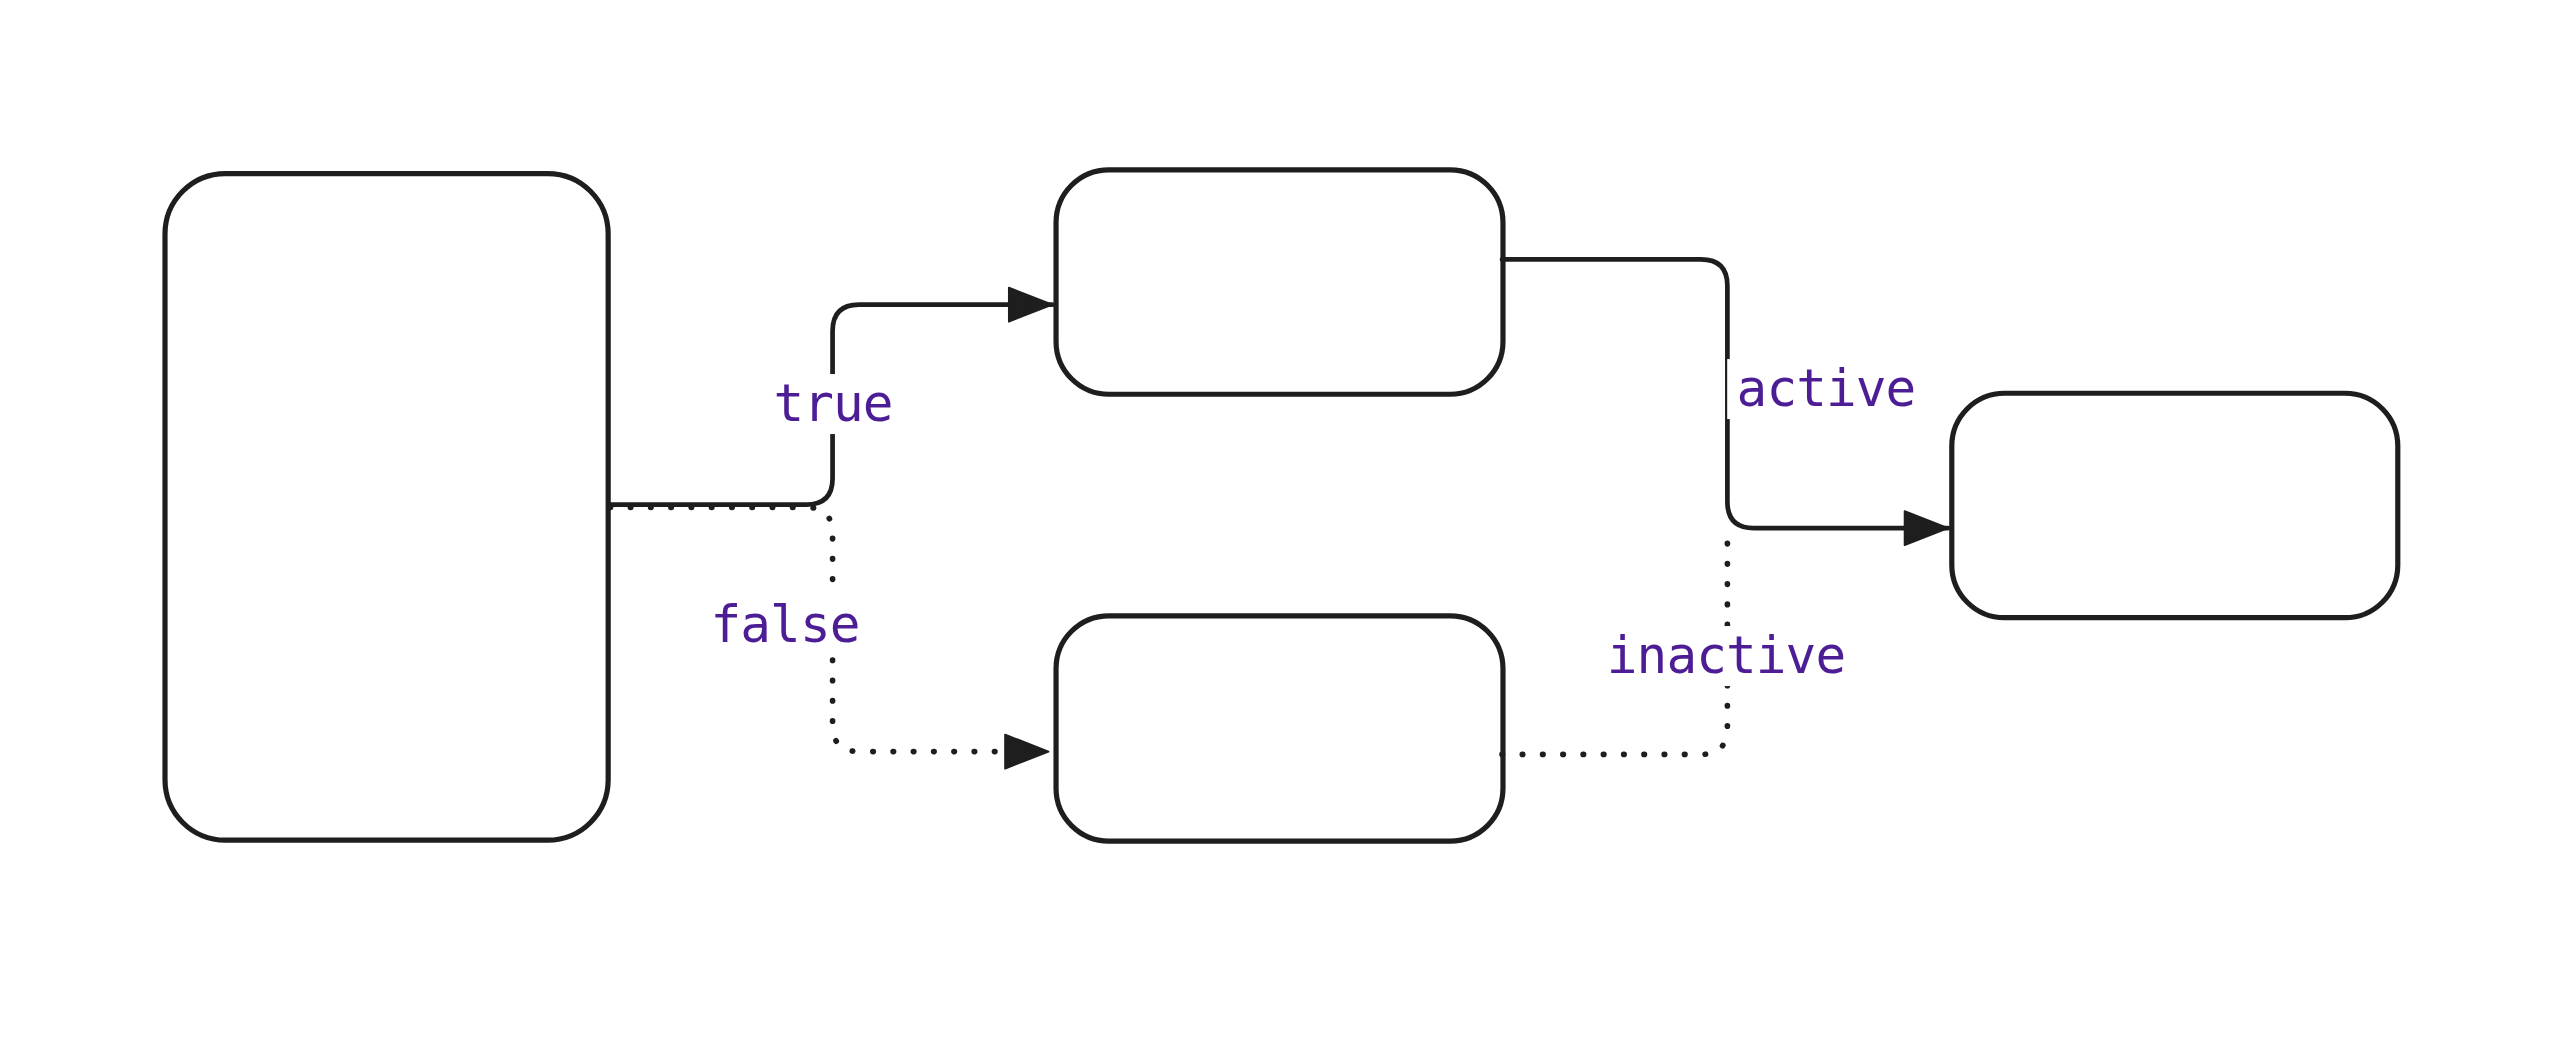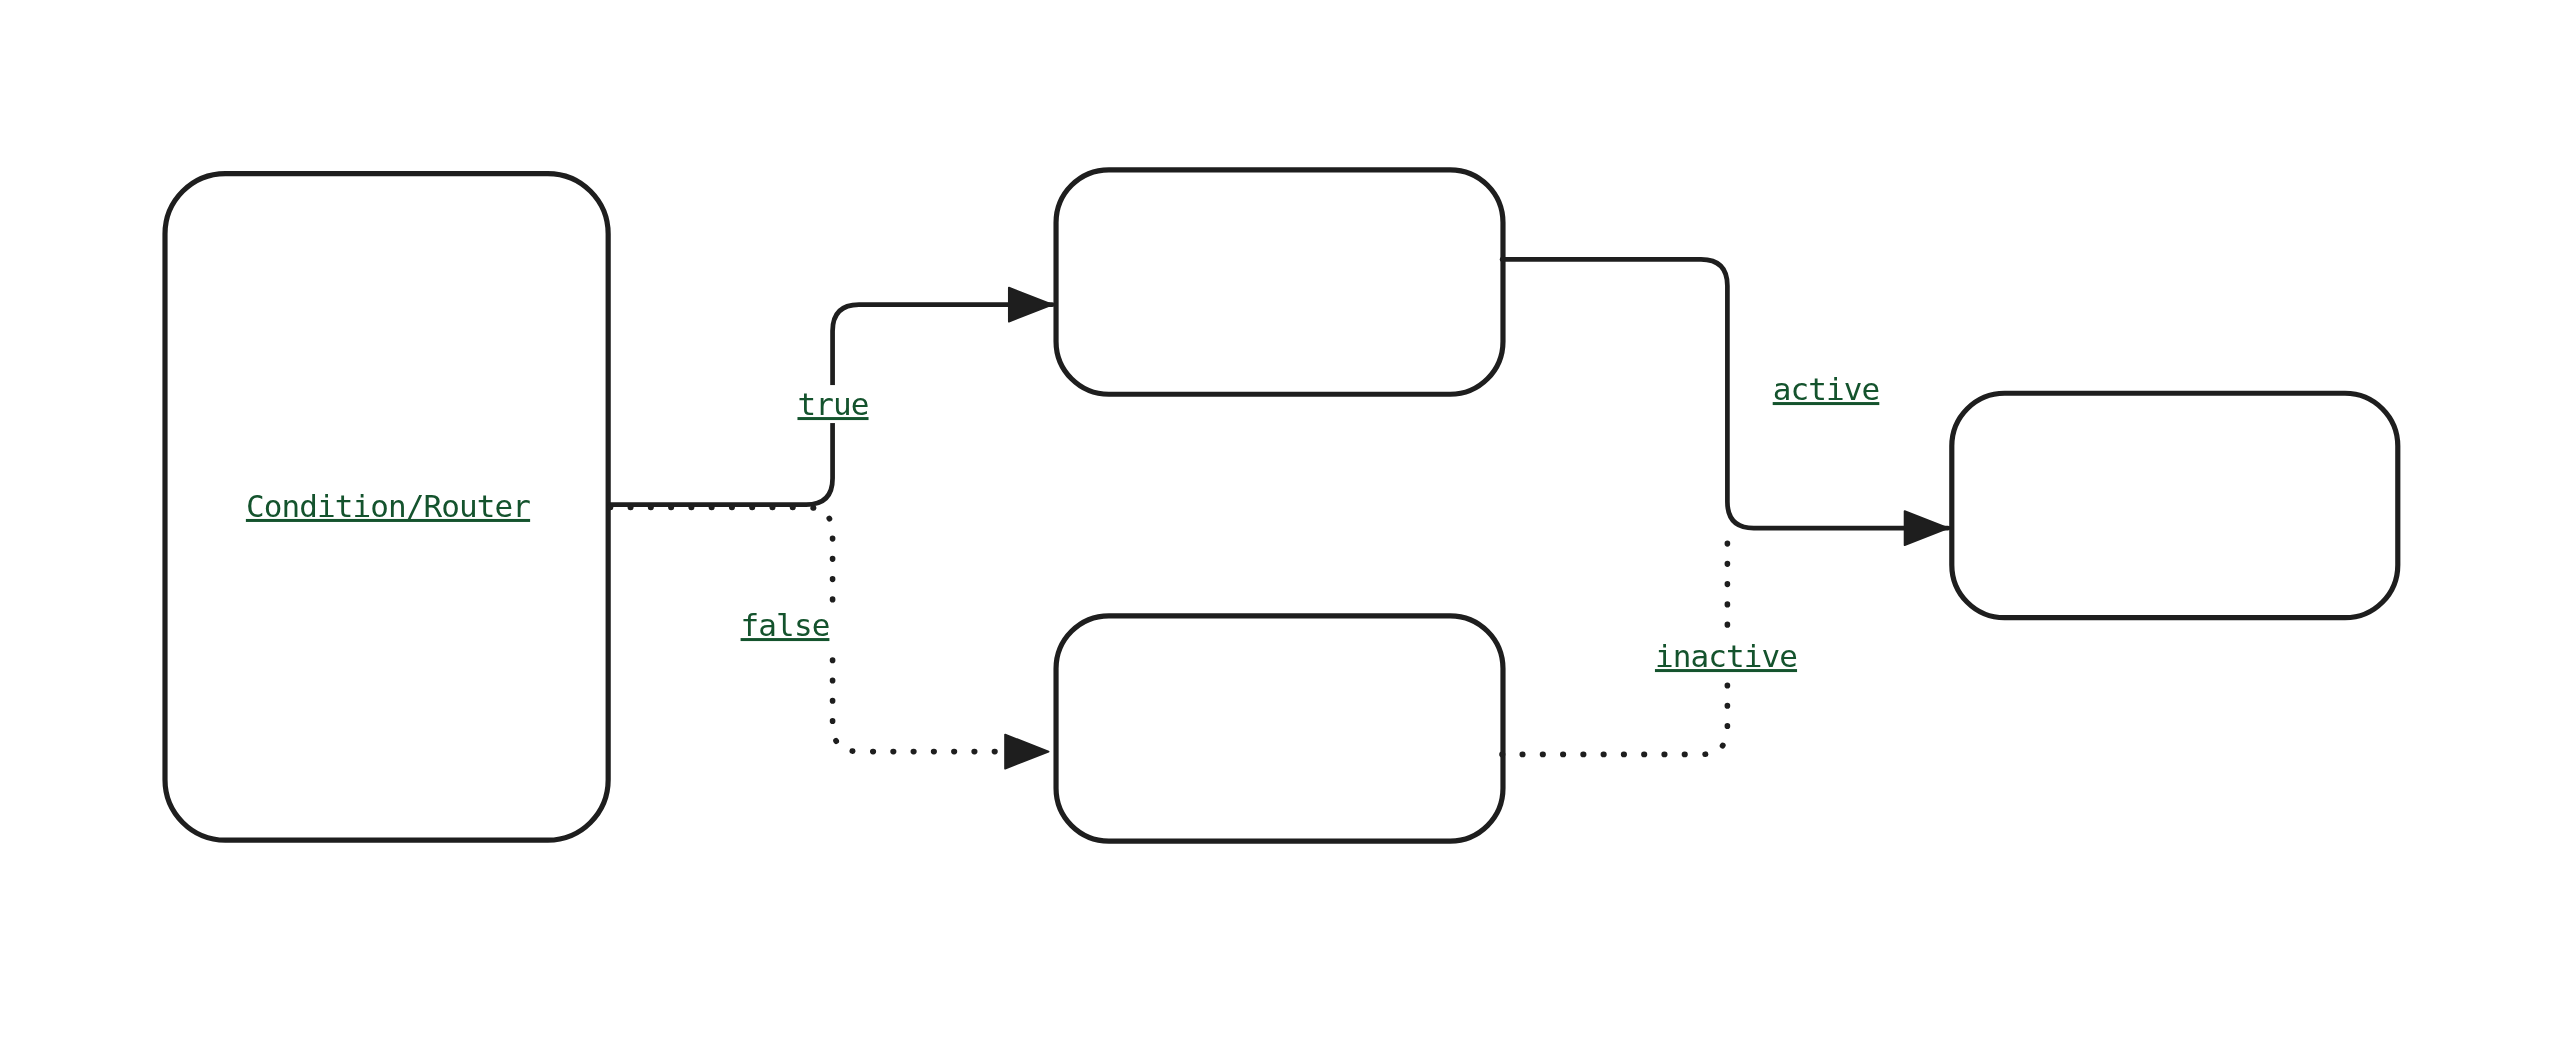--- a/index.html
+++ b/index.html
@@ -24,26 +24,25 @@
     position: absolute;
     left: 0;
     top: 0;
     width: 100%;
     height: 100%;
     pointer-events: none;
   }
   .edge-label, .node-label {
     position: absolute;
     transform: translate(-50%, -50%);
-    font-size: 31px;
+    font-size: 51px;
     line-height: 1.1;
-    color: #14532d;
+    color: #4c1d95;
     white-space: nowrap;
     letter-spacing: -0.9px;
-    text-decoration: underline;
   }
   .edge-label {
     background: #ffffff;
     padding: 1.9px 9.4px;
   }
   .node-label {
     background: transparent;
   }
 </style>
 </head>
@@ -57,20 +56,19 @@
       <rect x="2070" y="417" width="473" height="238" rx="56" ry="56" fill="#ffffff" stroke="#1e1e1e" stroke-width="5.5"></rect>
       <path d="M 647 535 L 855 535 Q 883 535 883 507 L 883 351 Q 883 323 911 323 L 1116 323" fill="none" stroke="#1e1e1e" stroke-width="5" stroke-linecap="round" stroke-linejoin="round"></path>
       <path d="M 1116 323 L 1070 341 L 1070 305 Z" fill="#1e1e1e" stroke="#1e1e1e" stroke-width="2" stroke-linejoin="round"></path>
       <path d="M 647 538 L 855 538 Q 883 538 883 566 L 883 769 Q 883 797 911 797 L 1112 797" fill="none" stroke="#1e1e1e" stroke-width="6" stroke-linecap="round" stroke-linejoin="round" stroke-dasharray="0.5 21"></path>
       <path d="M 1112 797 L 1066 815 L 1066 779 Z" fill="#1e1e1e" stroke="#1e1e1e" stroke-width="2" stroke-linejoin="round"></path>
       <path d="M 1593 275 L 1804 275 Q 1832 275 1832 303 L 1832 532 Q 1832 560 1860 560 L 2066 560" fill="none" stroke="#1e1e1e" stroke-width="5" stroke-linecap="round" stroke-linejoin="round"></path>
       <path d="M 2066 560 L 2020 578 L 2020 542 Z" fill="#1e1e1e" stroke="#1e1e1e" stroke-width="2" stroke-linejoin="round"></path>
       <path d="M 1593 800 L 1804 800 Q 1832 800 1832 772 L 1832 568" fill="none" stroke="#1e1e1e" stroke-width="6" stroke-linecap="round" stroke-linejoin="round" stroke-dasharray="0.5 21"></path>
     </svg>
   <div id="labels">
-      <div class="node-label" style="left: 388px; top: 506px;">Condition/Router</div>
       <div class="edge-label" style="left: 833px; top: 404px;">true</div>
       <div class="edge-label" style="left: 785px; top: 625px;">false</div>
       <div class="edge-label" style="left: 1826px; top: 389px;">active</div>
       <div class="edge-label" style="left: 1726px; top: 656px;">inactive</div>
     </div>
 </div>
 
 
 </body></html>

